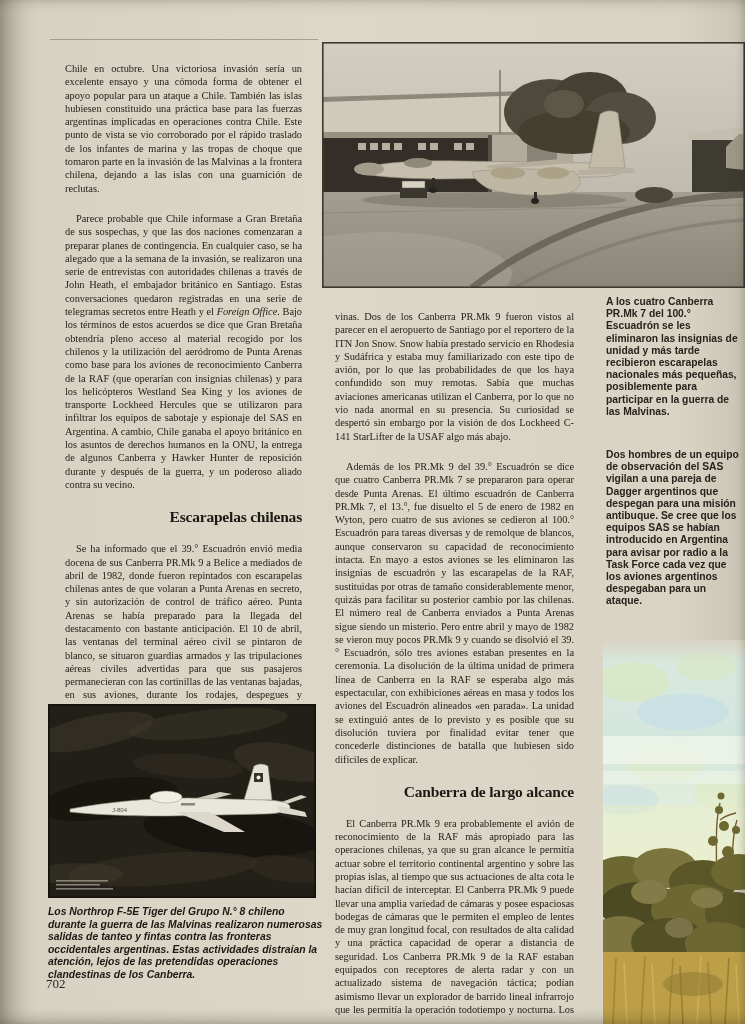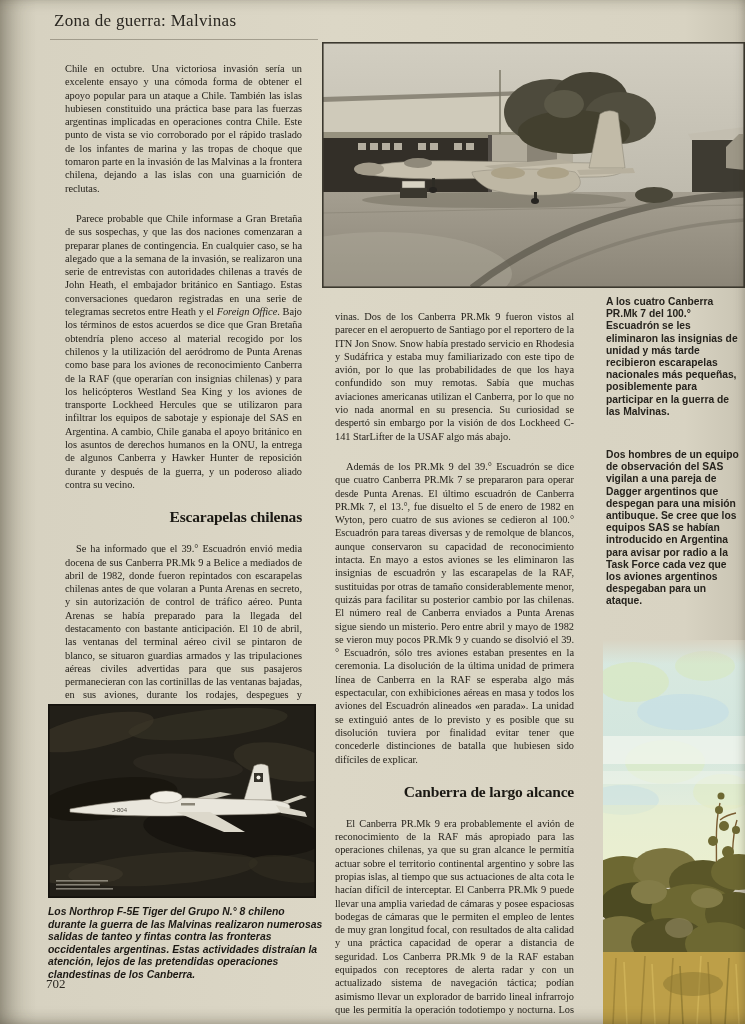--- a/index.html
+++ b/index.html
@@ -48,21 +48,20 @@
   .photo{display:block;}
   .photo-top{left:322px;top:42px;}
   .photo-bl{left:48px;top:704px;}
   .photo-br{left:603px;top:640px;}
 </style>
 </head>
 <body>
 
 <div class="page">
 
-  <div class="abs kicker">Zona de guerra: Malvinas</div>
   <div class="abs kicker-rule"></div>
 
   <div class="abs col-left bodytext">
     <p>Chile en octubre. Una victoriosa invasión sería un excelente ensayo y una cómoda forma de obtener el apoyo popular para un ataque a Chile. También las islas hubiesen constituido una práctica base para las fuerzas argentinas implicadas en operaciones contra Chile. Este punto de vista se vio corroborado por el rápido traslado de los infantes de marina y las tropas de choque que tomaron parte en la invasión de las Malvinas a la frontera chilena, dejando a las islas con una guarnición de reclutas.</p>
     <p class="ind"><span>Parece probable que Chile informase a Gran Bretaña de sus sospechas, y que las dos naciones comenzaran a preparar planes de contingencia. En cualquier caso, se ha alegado que a la semana de la invasión, se realizaron una serie de entrevistas con autoridades chilenas a través de John Heath, el embajador británico en Santiago. Estas conversaciones quedaron registradas en una serie de telegramas secretos entre Heath y el </span><i>Foreign Office</i><span>. Bajo los términos de estos acuerdos se dice que Gran Bretaña obtendría pleno acceso al material recogido por los chilenos y la utilización del aeródromo de Punta Arenas como base para los aviones de reconocimiento Canberra de la RAF (que operarían con insignias chilenas) y para los helicópteros Westland Sea King y los aviones de transporte Lockheed Hercules que se utilizaron para infiltrar los equipos de sabotaje y espionaje del SAS en Argentina. A cambio, Chile ganaba el apoyo británico en los asuntos de derechos humanos en la ONU, la entrega de algunos Canberra y Hawker Hunter de reposición durante y después de la guerra, y un poderoso aliado contra su vecino.</span></p>
     <p class="sect">Escarapelas chilenas</p>
     <p class="ind">Se ha informado que el 39.° Escuadrón envió media docena de sus Canberra PR.Mk 9 a Belice a mediados de abril de 1982, donde fueron repintados con escarapelas chilenas antes de que volaran a Punta Arenas en secreto, y sin autorización de control de tráfico aéreo. Punta Arenas se había preparado para la llegada del destacamento con bastante anticipación. El 10 de abril, las ventanas del terminal aéreo civil se pintaron de blanco, se situaron guardias armados y las tripulaciones aéreas civiles advertidas para que sus pasajeros permanecieran con las cortinillas de las ventanas bajadas, en sus aviones, durante los rodajes, despegues y aterrizajes por «cuestiones de seguridad nacional». Se cree que los Canberra operaron desde Punta Arenas en conjunción con Hunter y Northrop F-5 de la Fuerza Aérea chilena que permanecieron en constante operación al efectuar ruidosos sondeos y fintas en las fronteras occidentales de Argentina y forzaron con ello a fijar cazas en esas zonas que podrían haberse utilizado contra las Mal-</p>
   </div>
 
   <svg class="abs photo photo-top" width="423" height="246" viewBox="0 0 423 246">

